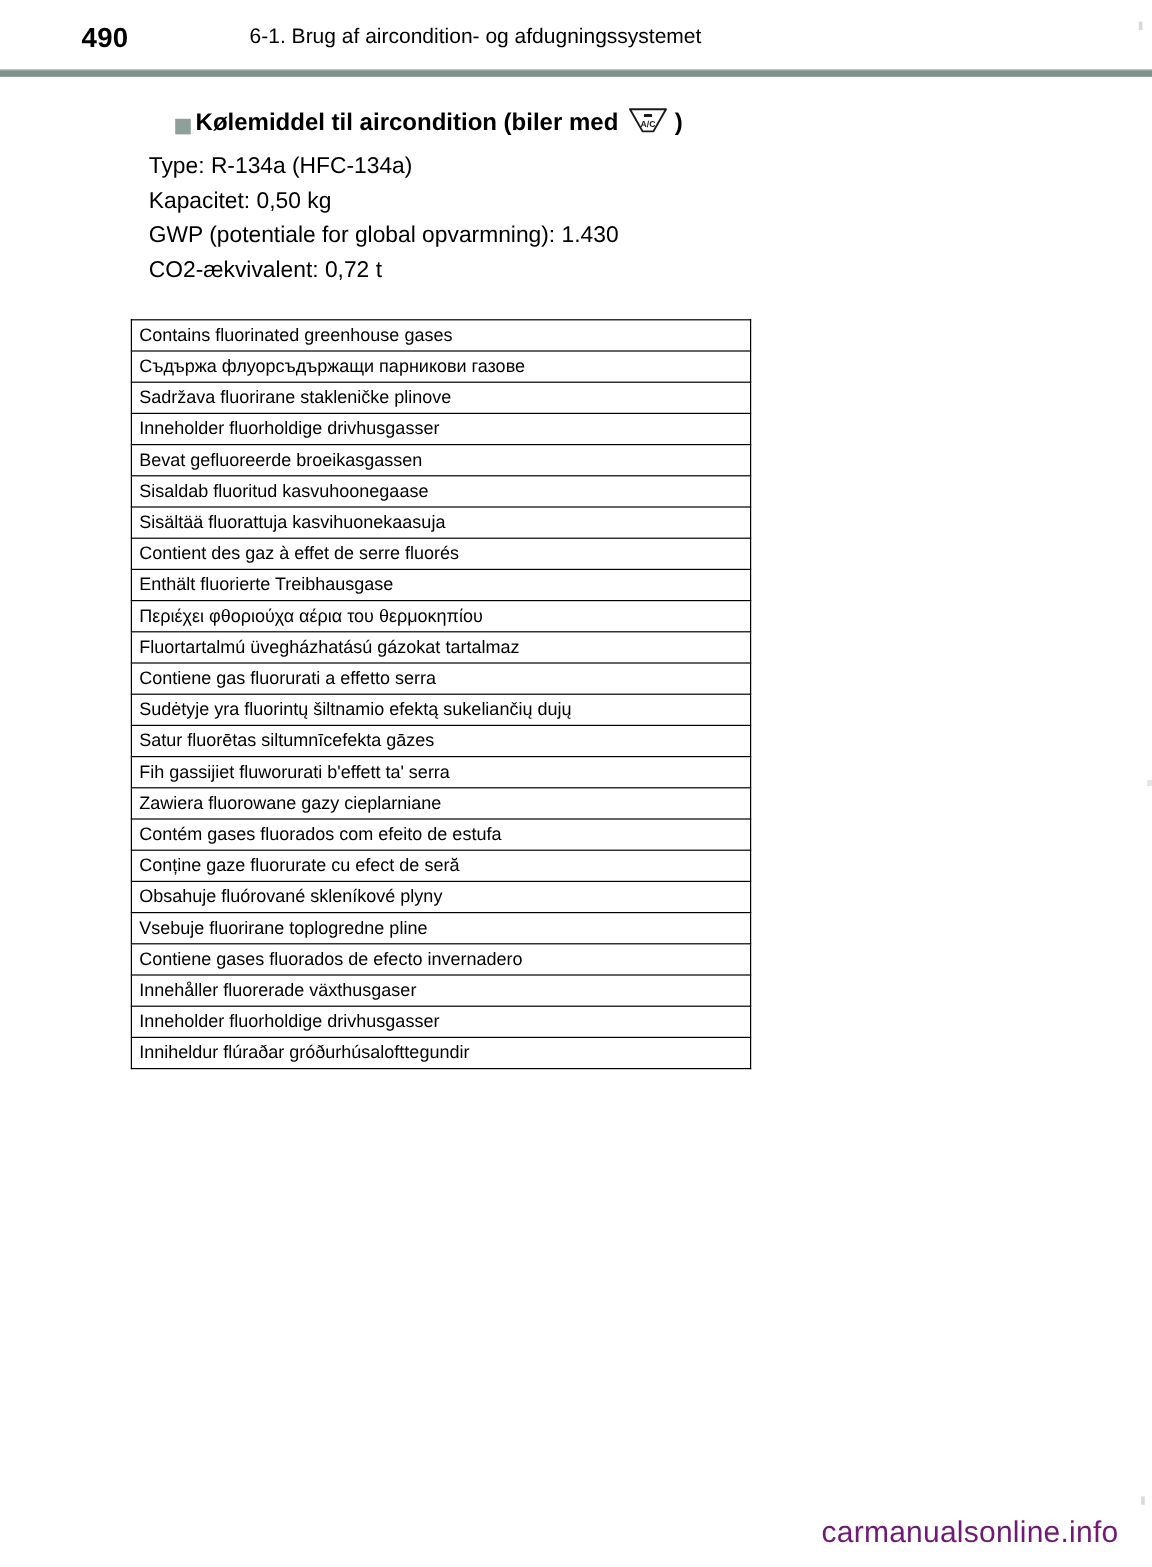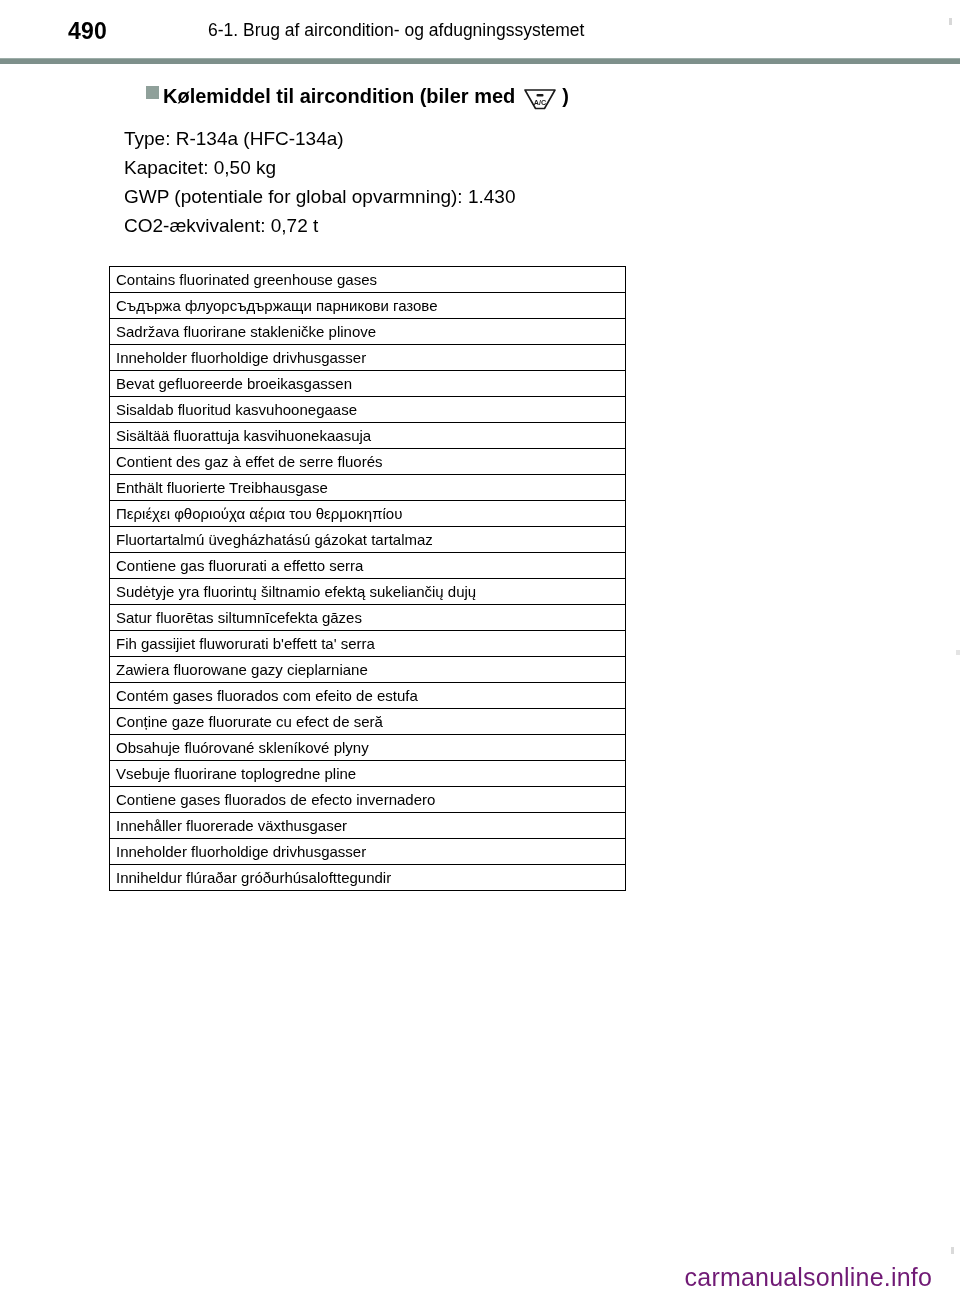--- a/index.html
+++ b/index.html
@@ -75,21 +75,21 @@
     height: 5px;
     background: #e4e4e4;
   }
 
   
   .section-heading {
     position: absolute;
     left: 106px;
     top: 86px;
     display: flex;
-    align-items: flex-start;
+    align-items: flex-end;
     height: 26px;
     padding-left: 40px;
   }
   .bullet-square {
     width: 13px;
     height: 13px;
     background: #8fa09a;
     margin-right: 4px;
     flex: 0 0 auto;
   }

